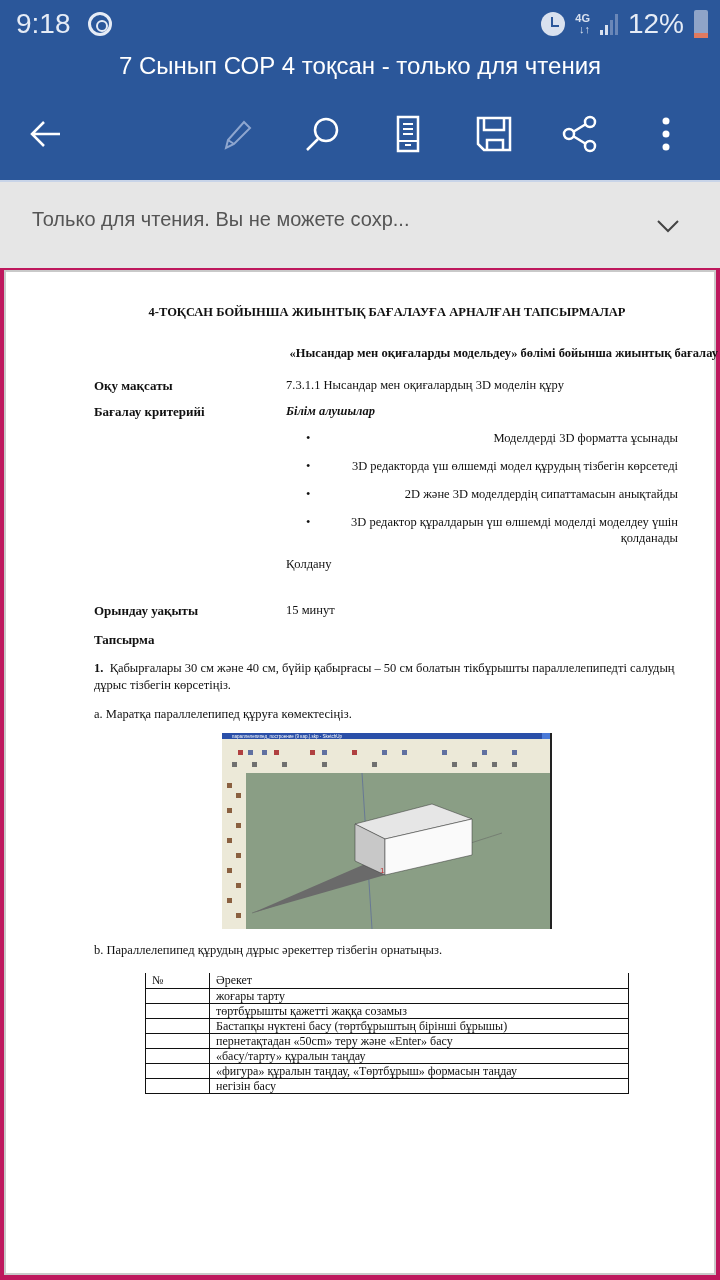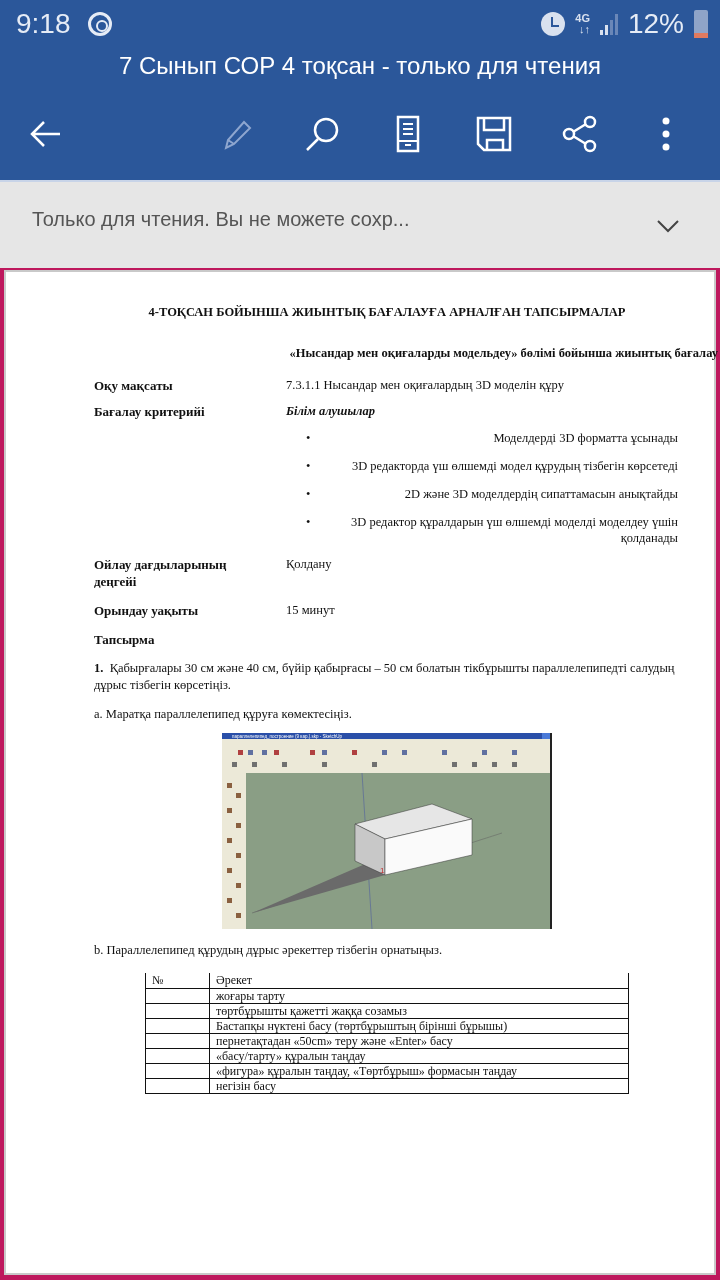--- a/index.html
+++ b/index.html
@@ -153,21 +153,20 @@
       </div>
     <div class="bullet" style="top:214px">
         <span class="dot">•</span>
         <span class="txt">2D және 3D моделдердің сипаттамасын анықтайды</span>
       </div>
     <div class="bullet" style="top:242px">
         <span class="dot">•</span>
         <span class="txt">3D редактор құралдарын үш өлшемді моделді моделдеу үшін қолданады</span>
       </div>
 
-    <div class="row-label" style="top:284px; width:150px">Ойлау дағдыларының деңгейі</div>
     <div class="row-value" style="top:284px">Қолдану</div>
 
     <div class="row-label" style="top:330px">Орындау уақыты</div>
     <div class="row-value" style="top:330px">15 минут</div>
 
     <div class="row-label" style="top:359px">Тапсырма</div>
 
     <div class="para" style="top:388px"><b>1.</b>&nbsp; <span>Қабырғалары 30 см және 40 см, бүйір қабырғасы – 50 см болатын тікбұрышты параллелепипедті салудың дұрыс тізбегін көрсетіңіз.</span></div>
     <div class="para" style="top:434px">a. Маратқа параллелепипед құруға көмектесіңіз.</div>
 

